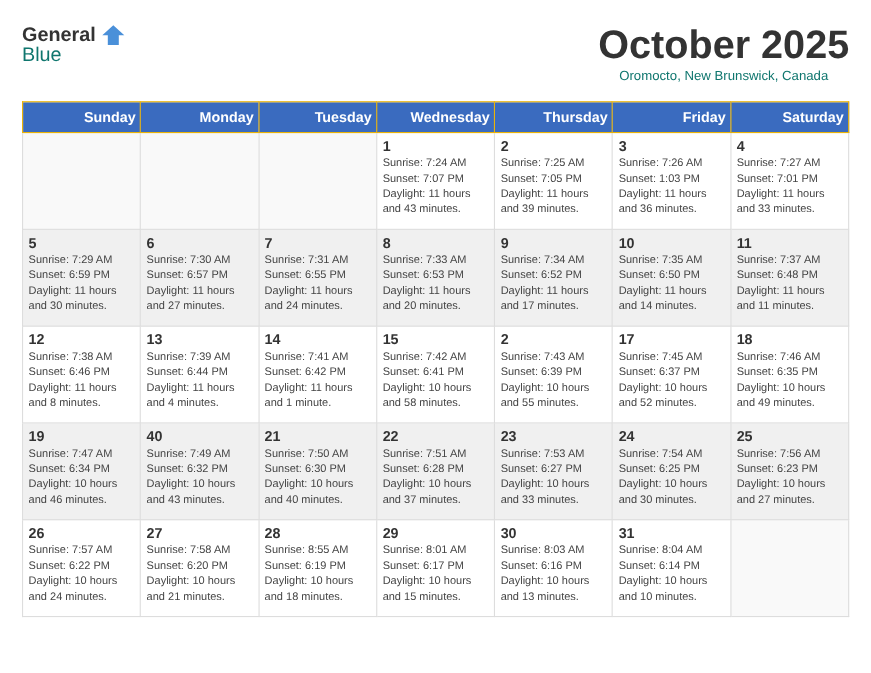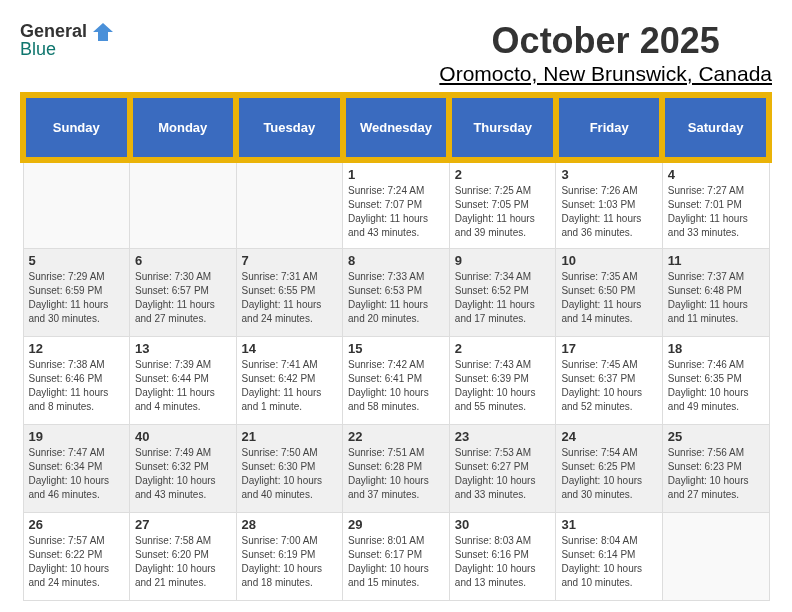--- a/index.html
+++ b/index.html
@@ -7,21 +7,21 @@
       font-family: Arial, sans-serif;
       background: #fff;
       width: 792px;
       min-height: 612px;
       padding: 20px;
     }
     .header-section {
       display: flex;
       justify-content: space-between;
       align-items: flex-start;
-      margin-bottom: 6px;
+      margin-bottom: 16px;
     }
     .logo {
       display: flex;
       align-items: center;
       gap: 4px;
     }
     .logo-text-general {
       font-size: 18px;
       font-weight: bold;
       color: #333;
@@ -39,37 +39,36 @@
     }
     .title-section {
       text-align: center;
     }
     .calendar-title {
       font-size: 36px;
       font-weight: bold;
       color: #333;
     }
     .calendar-subtitle {
-      font-size: 21px;
-      color: #000000;
-      text-decoration: underline;
+      font-size: 12px;
+      color: #0f766e;
     }
     .calendar {
       width: 100%;
       border-collapse: collapse;
       border: 1px solid #ccc;
     }
     .calendar th {
       background-color: #3a6bbf;
       color: #fff;
       font-size: 13px;
       font-weight: bold;
-      padding: 22px 4px;
-      text-align: center;
-      border: 6px solid #eab308;
+      padding: 6px 4px;
+      text-align: right;
+      border: 1px solid #eab308;
     }
     .calendar td {
       vertical-align: top;
       padding: 4px 5px;
       font-size: 10.5px;
       color: #333;
       border: 1px solid #ddd;
       height: 88px;
       width: 107px;
     }
@@ -324,21 +323,21 @@
         </td>
         <td>
           <div class="day-number">27</div>
           <div class="day-info">Sunrise: 7:58 AM
 Sunset: 6:20 PM
 Daylight: 10 hours
 and 21 minutes.</div>
         </td>
         <td>
           <div class="day-number">28</div>
-          <div class="day-info">Sunrise: 7:00 AM
+          <div class="day-info">Sunrise: 8:55 AM
 Sunset: 6:19 PM
 Daylight: 10 hours
 and 18 minutes.</div>
         </td>
         <td>
           <div class="day-number">29</div>
           <div class="day-info">Sunrise: 8:01 AM
 Sunset: 6:17 PM
 Daylight: 10 hours
 and 15 minutes.</div>

